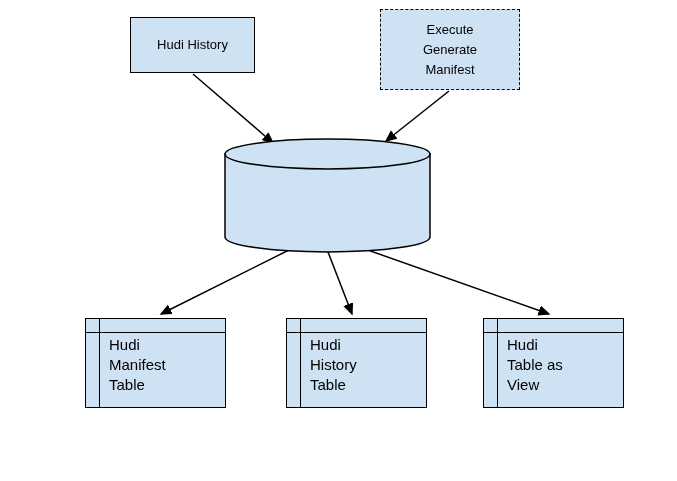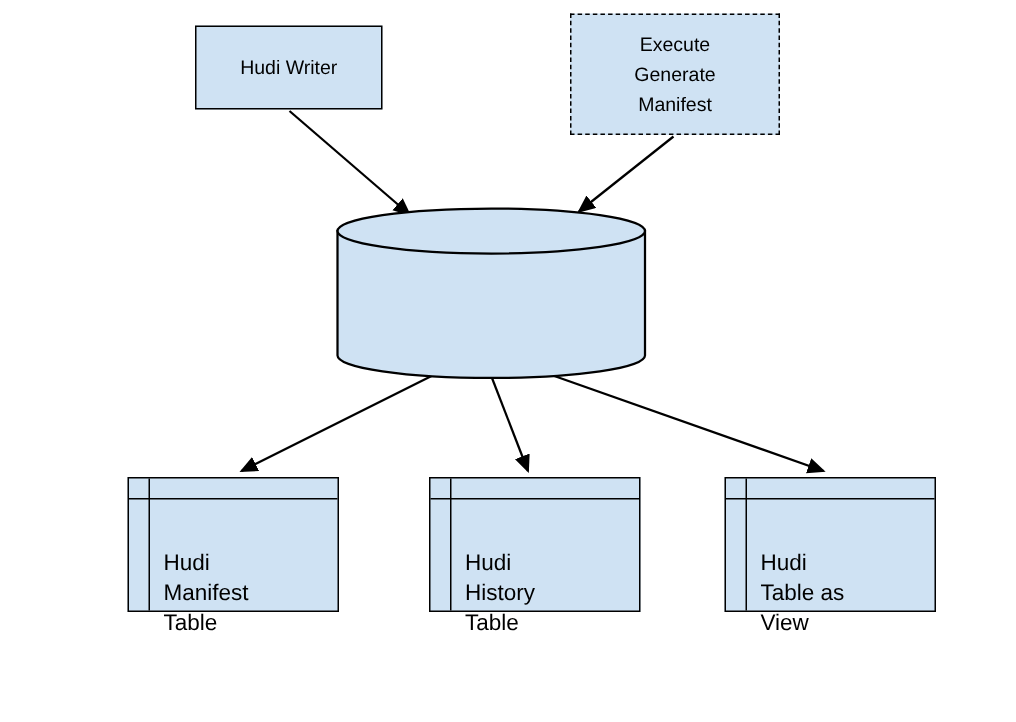--- a/index.html
+++ b/index.html
@@ -56,21 +56,20 @@
     position: absolute;
     left: 0; right: 0; top: 13px;
     height: 0;
     border-top: 1px solid var(--border-color, #000000);
   }
   .table-node .label {
     position: absolute;
     left: 23px; top: 16px;
     line-height: 20px;
     white-space: pre-line;
-    margin-top: 31px;
   }
 </style>
 </head>
 <body>
 
 <div class="canvas">
 
   <svg class="connector-layer" width="677" height="481" viewBox="0 0 677 481">
     <defs>
       <marker id="arrowhead" markerWidth="9" markerHeight="8" refX="7" refY="3.5" orient="auto">
@@ -84,21 +83,21 @@
     <line x1="328" y1="252" x2="352" y2="314" stroke="#000000" stroke-width="1.5" marker-end="url(#arrowhead)"></line>
     <line x1="362" y1="248" x2="549" y2="314" stroke="#000000" stroke-width="1.5" marker-end="url(#arrowhead)"></line>
 
     <g>
       <path d="M 225 154 L 225 237 A 102.5 15 0 0 0 430 237 L 430 154 Z" fill="#cfe2f3" stroke="#000000" stroke-width="1.5"></path>
       <ellipse cx="327.5" cy="154" rx="102.5" ry="15" fill="#cfe2f3" stroke="#000000" stroke-width="1.5"></ellipse>
     </g>
   </svg>
 
   <div class="node" style="left:130px; top:17px; width:125px; height:56px;">
-    <span class="label">Hudi Writer</span>
+    <span class="label">Hudi History</span>
   </div>
 
   <div class="node dashed" style="left:380px; top:9px; width:140px; height:81px;">
     <span class="label">Execute
 Generate
 Manifest</span>
   </div>
 
 
   <div class="table-node" style="left:85px; top:318px; width:141px; height:90px;">

